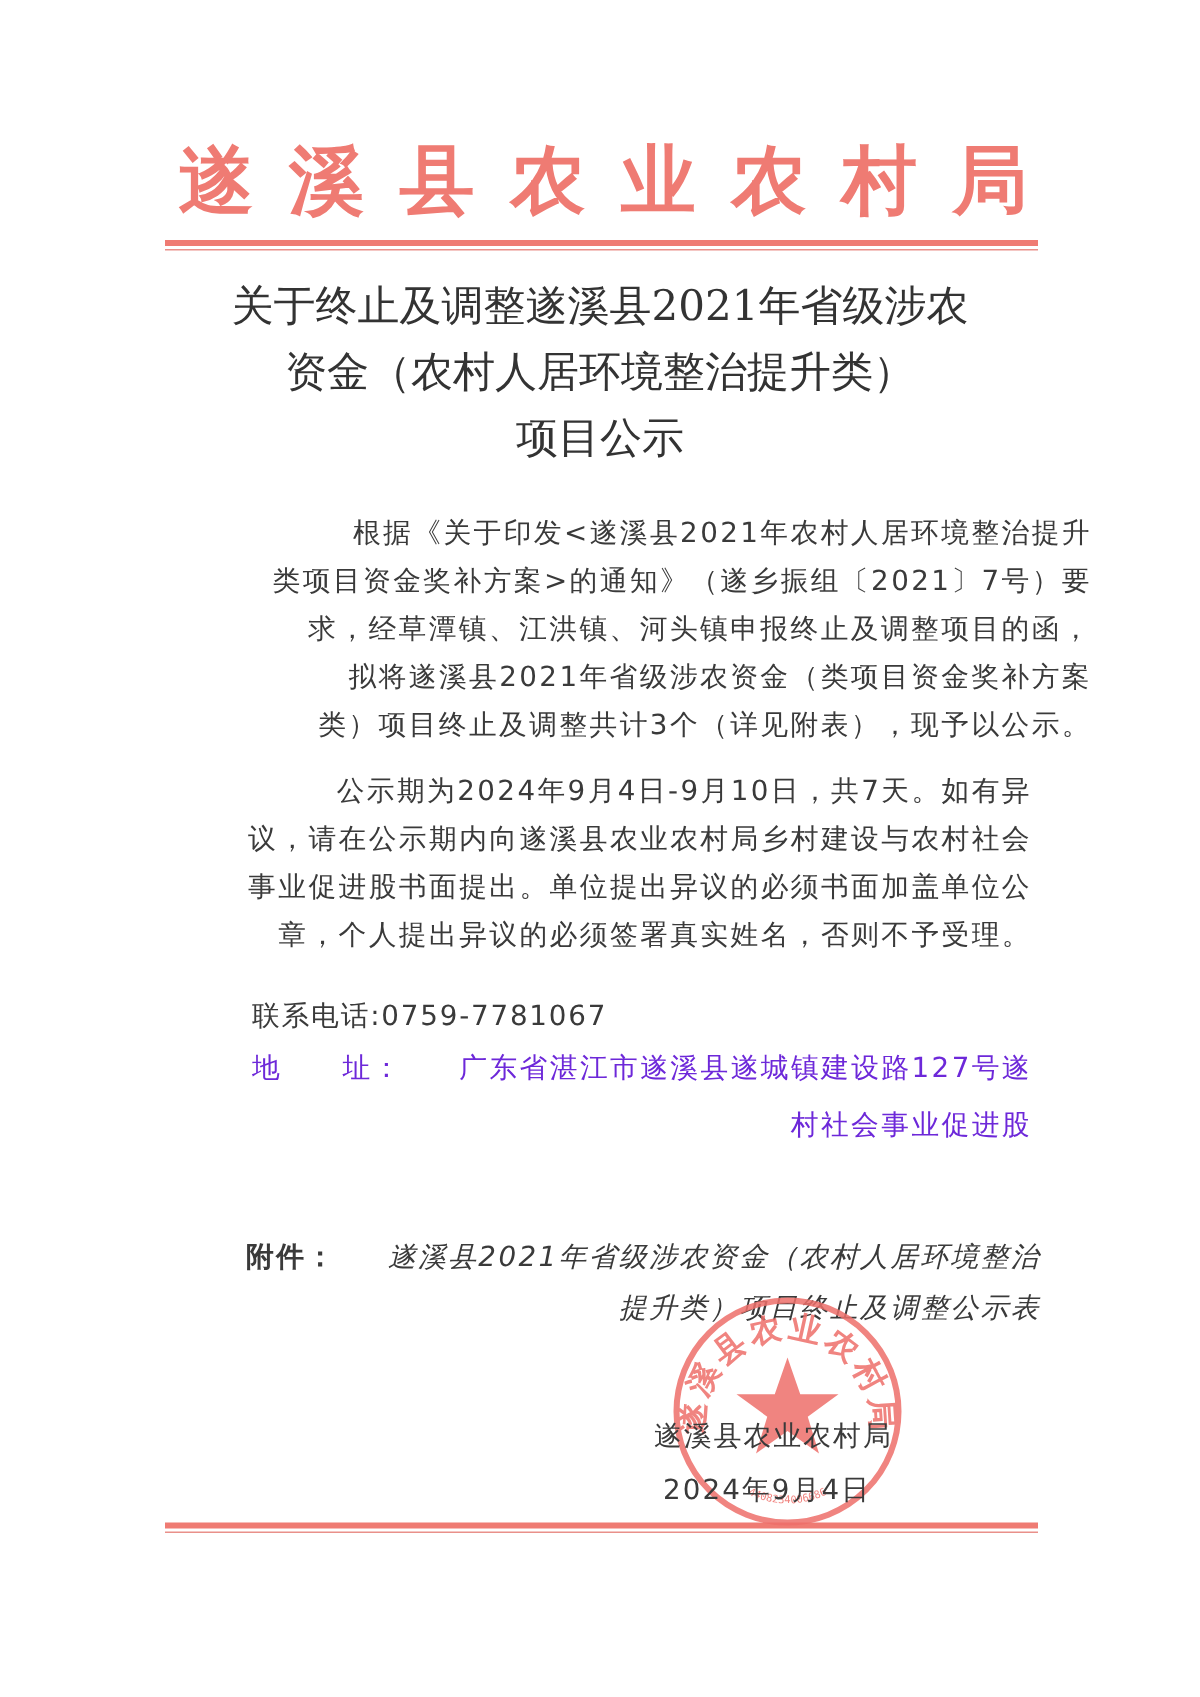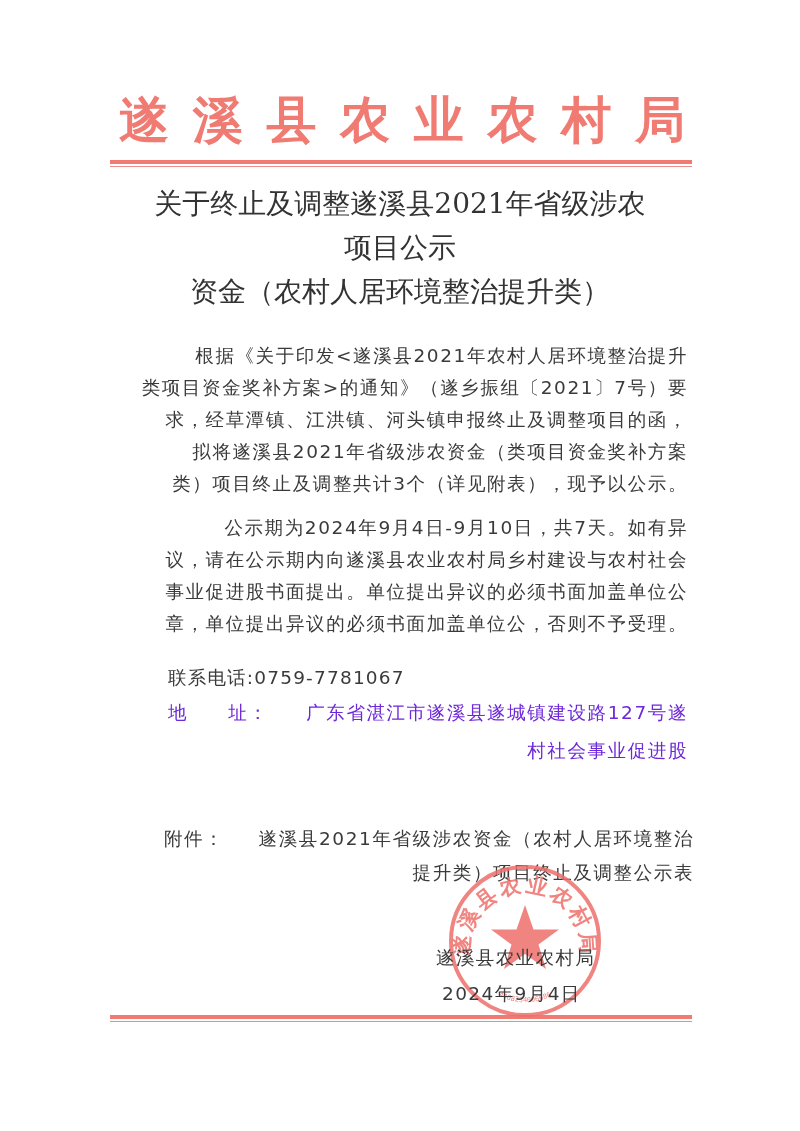--- a/index.html
+++ b/index.html
@@ -75,21 +75,21 @@
       position: absolute;
       left: 128px;
       width: 560px;
       font-family: "DejaVu Sans", "Liberation Sans", sans-serif;
       font-size: 18.5px;
       line-height: 32px;
       color: #3a3a3a;
       letter-spacing: 1.6px;
       text-align: justify;
     }
-    .para1 { top: 340px; }
+    .para1 { top: 340px; margin-left: 40px; }
     .para2 { top: 512px; }
     .indent { text-indent: 40px; }
     .line { white-space: nowrap; text-align: right; }
 
     .contact {
       position: absolute;
       left: 168px;
       top: 662px;
       font-family: "DejaVu Sans", "Liberation Sans", sans-serif;
       font-size: 18.5px;
@@ -121,22 +121,22 @@
       left: 164px;
       top: 822px;
       width: 530px;
       font-family: "DejaVu Sans", "Liberation Sans", sans-serif;
       font-size: 18.5px;
       line-height: 34px;
       color: #3a3a3a;
       letter-spacing: 1.6px;
       display: flex;
     }
-    .attachment .label { flex: 0 0 auto; white-space: nowrap; }
-    .attachment .value { flex: 1; }
+    .attachment .label { flex: 0 0 auto; white-space: nowrap; font-weight: bold; }
+    .attachment .value { flex: 1; font-style: italic; }
 
     .signature {
       position: absolute;
       left: 436px;
       top: 940px;
       font-family: "DejaVu Sans", "Liberation Sans", sans-serif;
       font-size: 18.5px;
       line-height: 36px;
       color: #3a3a3a;
       letter-spacing: 1.4px;
@@ -168,37 +168,37 @@
     <span>局</span>
   </div>
 
   <div class="rule rule-top">
     <div class="thick"></div>
     <div class="thin"></div>
   </div>
 
   <div class="doc-title">
     <div>关于终止及调整遂溪县2021年省级涉农</div>
+    <div>资金（农村人居环境整治提升类）</div>
     <div>项目公示</div>
-    <div>资金（农村人居环境整治提升类）</div>
   </div>
 
   <div class="body-text para1">
     <div class="line indent">根据《关于印发&lt;遂溪县2021年农村人居环境整治提升</div>
     <div class="line">类项目资金奖补方案&gt;的通知》（遂乡振组〔2021〕7号）要</div>
     <div class="line">求，经草潭镇、江洪镇、河头镇申报终止及调整项目的函，</div>
     <div class="line">拟将遂溪县2021年省级涉农资金（类项目资金奖补方案</div>
     <div class="line">类）项目终止及调整共计3个（详见附表），现予以公示。</div>
   </div>
 
   <div class="body-text para2">
     <div class="line indent">公示期为2024年9月4日-9月10日，共7天。如有异</div>
     <div class="line">议，请在公示期内向遂溪县农业农村局乡村建设与农村社会</div>
     <div class="line">事业促进股书面提出。单位提出异议的必须书面加盖单位公</div>
-    <div class="line">章，单位提出异议的必须书面加盖单位公，否则不予受理。</div>
+    <div class="line">章，个人提出异议的必须签署真实姓名，否则不予受理。</div>
   </div>
 
   <div class="contact">
     <span>联系电话:</span><span>0759-7781067</span>
   </div>
 
   <div class="address">
     <div class="label">地　　址：</div>
     <div class="value">
       <div class="line">广东省湛江市遂溪县遂城镇建设路127号遂</div>

